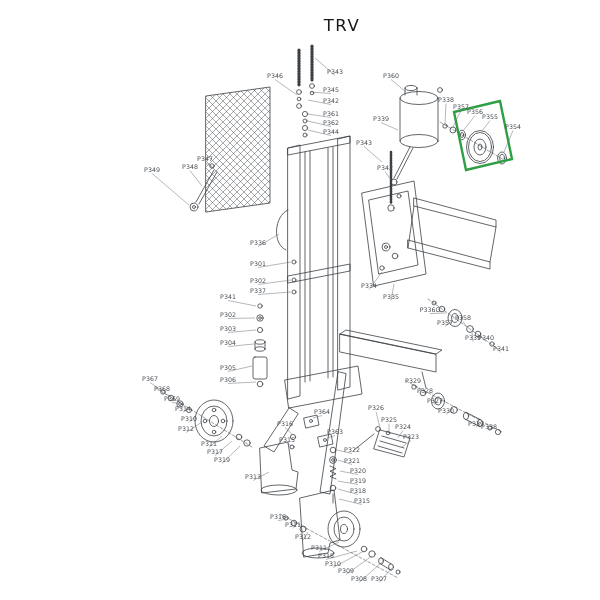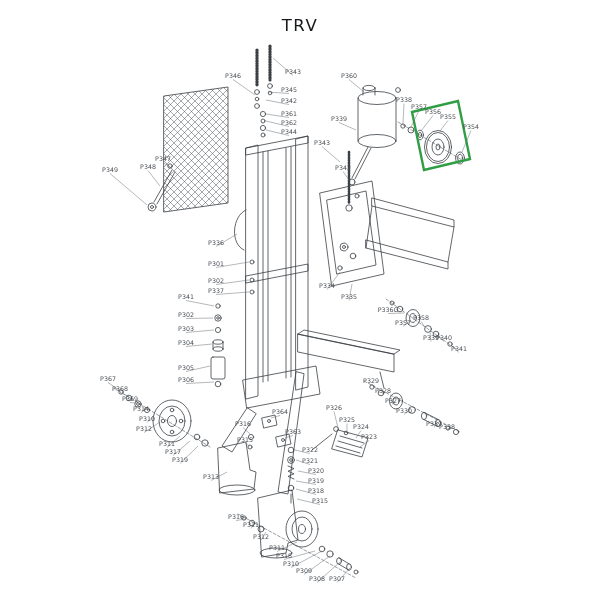--- a/index.html
+++ b/index.html
@@ -1,18 +1,18 @@
 <!DOCTYPE html>
 <html><head>
 <meta charset="utf-8">
 <style>
   html,body{margin:0;padding:0;background:#ffffff;}
   .canvas{
     width:532px;height:600px;position:relative;background:#ffffff;
-    font-family:"DejaVu Sans", sans-serif;overflow:hidden;
+    font-family:"DejaVu Sans", sans-serif;overflow:hidden;padding-left:42px;
   }
   #diagram{display:block;}
   #title{
     font-family:"DejaVu Sans", sans-serif;
     font-size:16.5px;letter-spacing:1.5px;fill:#17191c;text-anchor:middle;
   }
   #labels-group text{
     font-family:"DejaVu Sans", sans-serif;
     font-size:6.3px;
   }

